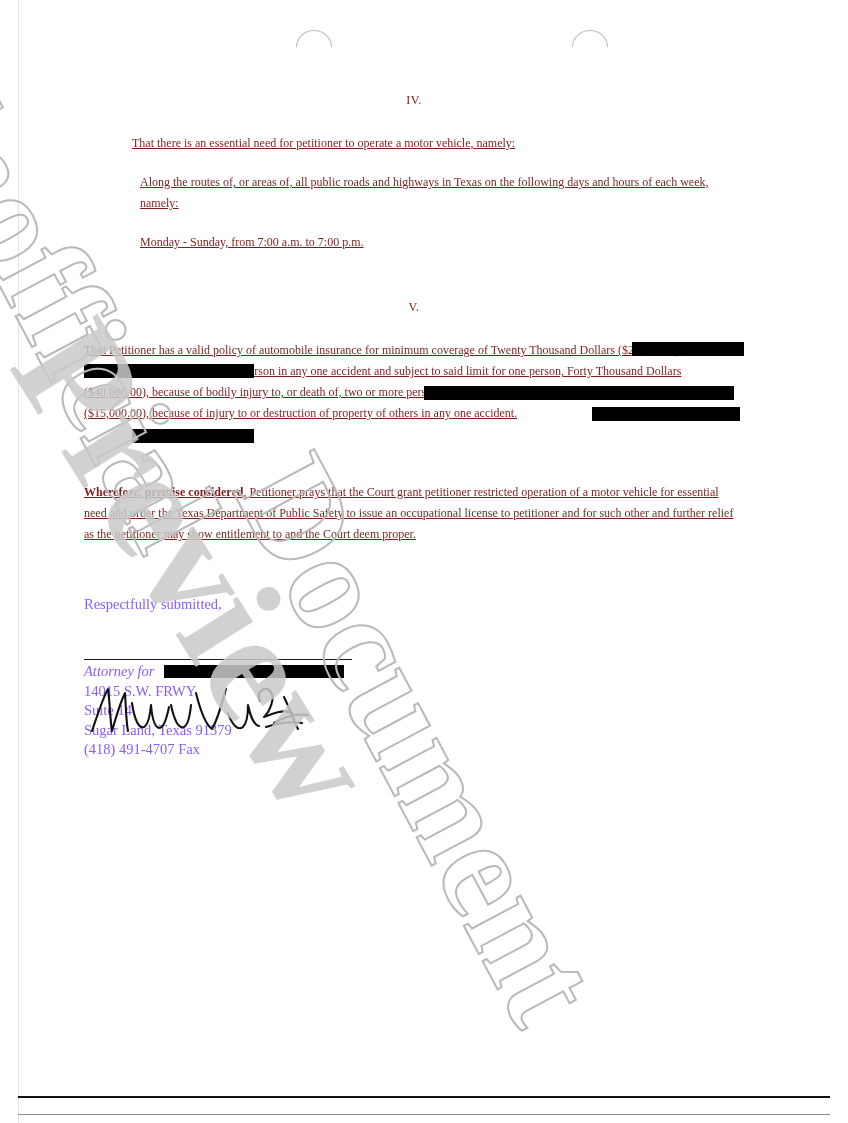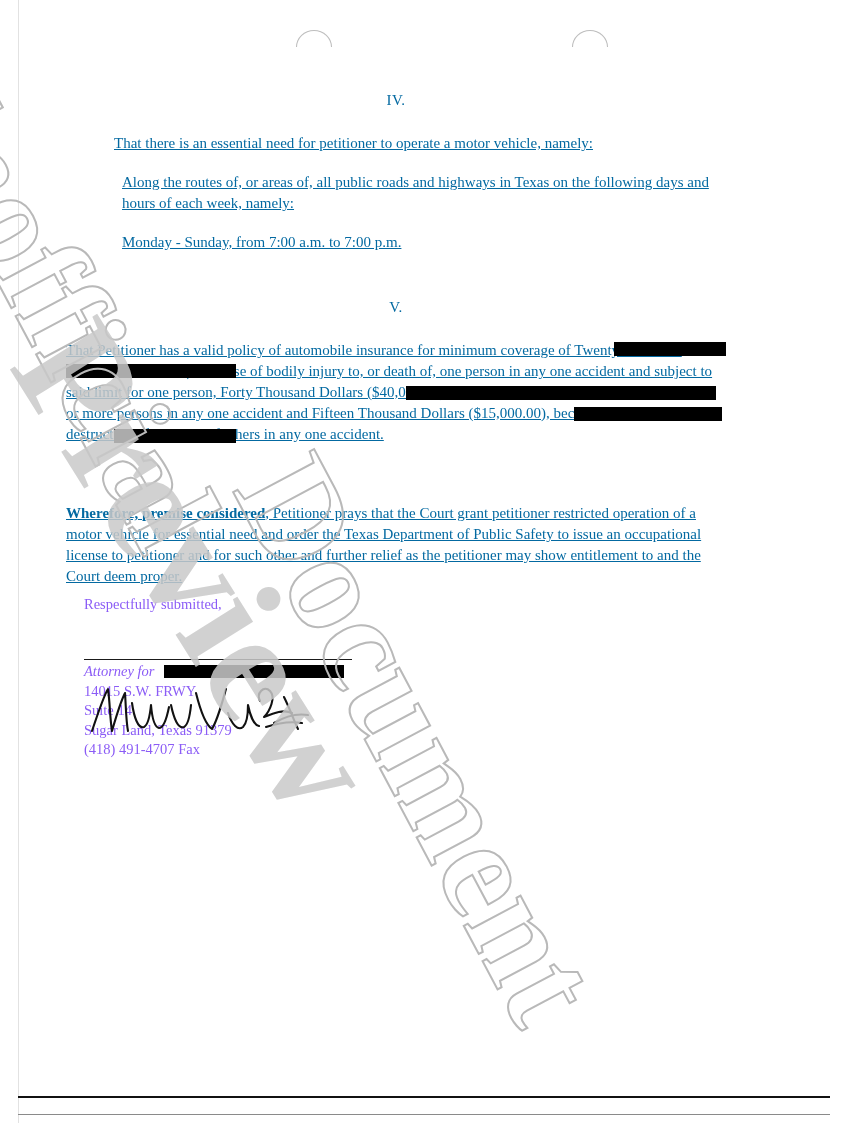--- a/index.html
+++ b/index.html
@@ -49,26 +49,26 @@
     position: absolute;
     border: 1px solid #bdbdbd;
     border-bottom: none;
     border-radius: 50% 50% 0 0 / 100% 100% 0 0;
     height: 16px;
   }
 
   
   .doc {
     position: absolute;
-    left: 66px;
+    left: 84px;
     top: 90px;
     width: 660px;
-    font-size: 15px;
+    font-size: 12px;
     line-height: 21px;
-    color: #0369a1;
+    color: #7f1d1d;
   }
   .sec-num {
     margin: 0 0 22px 0;
     text-align: center;
     letter-spacing: .5px;
   }
   .para {
     margin: 0 0 18px 0;
     text-align: left;
     text-decoration: underline;

